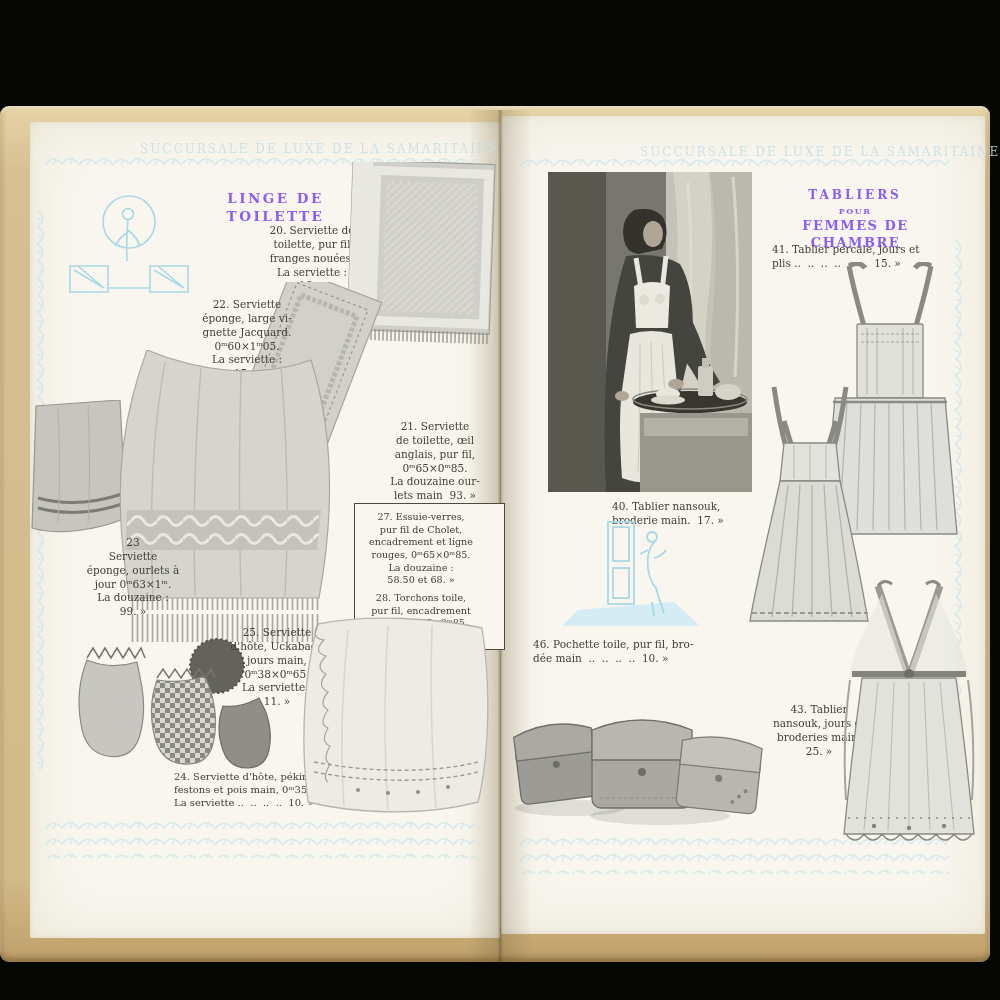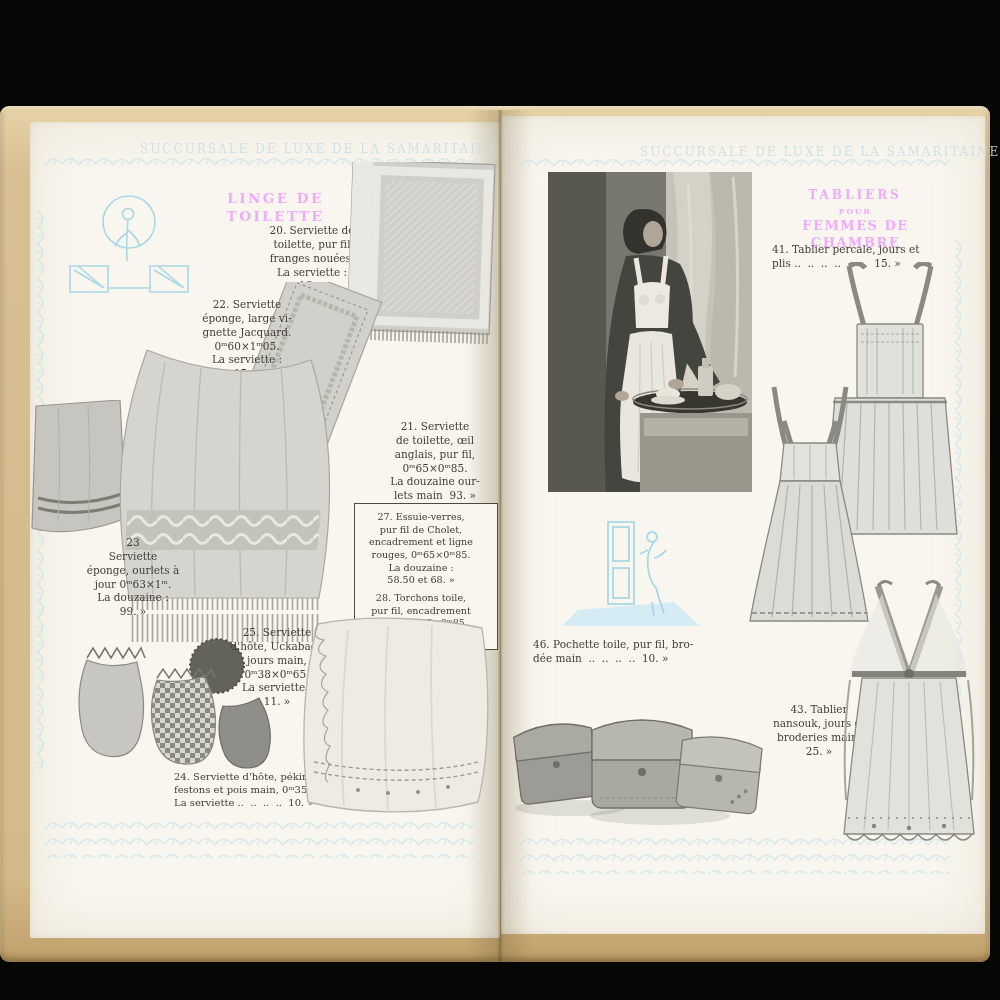--- a/index.html
+++ b/index.html
@@ -10,24 +10,24 @@
         box-shadow:inset 0 2px 3px rgba(255,255,255,.4), inset 0 -4px 6px rgba(80,55,20,.45);}
   .page{position:absolute;background:#f8f6ef;
         box-shadow:inset 0 0 55px rgba(188,168,120,.22), inset 0 0 6px rgba(150,130,90,.15);}
   .page-left{left:30px;top:122px;width:470px;height:816px;border-radius:2px;}
   .page-right{left:501px;top:116px;width:484px;height:818px;border-radius:2px;}
   .spine{position:absolute;left:468px;top:110px;width:64px;height:852px;pointer-events:none;
          background:linear-gradient(90deg,rgba(0,0,0,0) 0%,rgba(95,75,40,.22) 46%,rgba(60,45,22,.42) 50%,rgba(95,75,40,.20) 55%,rgba(0,0,0,0) 100%);}
   .tx{position:absolute;color:#42403a;font-size:10.5px;line-height:1.32;white-space:pre-wrap;}
   .c{text-align:center;}
   .sm{font-size:9.6px;}
-  .title{font-weight:bold;color:#f0abfc;}
+  .title{font-weight:bold;color:#8b5cf6;}
   .runhead{position:absolute;font-size:12px;letter-spacing:2px;color:#c7dde5;opacity:.85;
            text-align:right;white-space:nowrap;}
-  .box{position:absolute;border:1.2px solid #4c493f;background:#f8f6ef;padding:7px 15px 6px 5px;}
+  .box{position:absolute;border:1.2px solid #4c493f;background:#f8f6ef;padding:7px 22px 6px 5px;}
   .ill{position:absolute;}
   .decor{position:absolute;opacity:.55;}
 </style>
 </head>
 <body>
 
 <div class="stage">
 
   <svg width="0" height="0" style="position:absolute">
     <defs>
@@ -255,20 +255,22 @@
 
   <svg class="ill" style="left:740px;top:385px;width:140px;height:245px" viewBox="0 0 140 245">
     <path d="M34,2 C38,30 42,48 46,62 M106,2 C102,30 98,48 94,62 M52,62 l-8,-26 M88,62 l8,-26" fill="none" stroke="#8a8a82" stroke-width="5"></path>
     <path d="M44,58 h52 l4,38 h-60 Z" fill="#e3e3dd" stroke="#8a8a82" stroke-width="1.3"></path>
     <path d="M54,60 v34 M70,60 v36 M86,60 v34" stroke="#bcbcb4" stroke-width="1.1"></path>
     <path d="M40,96 L100,96 C112,150 122,200 128,236 L10,236 C16,200 28,150 40,96 Z" fill="#dcdcd6" stroke="#8a8a82" stroke-width="1.3"></path>
     <path d="M48,100 L32,232 M60,100 L52,232 M72,100 L72,232 M84,100 L92,232 M96,100 L112,232" stroke="#b2b2aa" stroke-width="1.2" fill="none"></path>
     <path d="M12,228 h116" stroke="#9a9a92" stroke-width="2" stroke-dasharray="5 3"></path>
   </svg>
 
+  <div class="tx" style="left:612px;top:500px;width:145px">40. Tablier nansouk,
+broderie main.  17. »</div>
 
   <svg class="ill" style="left:556px;top:518px;width:150px;height:114px" viewBox="0 0 150 114">
     <path d="M22,92 L118,84 L144,108 L6,108 Z" fill="#d6ecf4"></path>
     <g fill="none" stroke="#a9d8e6" stroke-width="1.8">
       <rect x="52" y="4" width="26" height="82"></rect>
       <rect x="57" y="9" width="16" height="34"></rect>
       <rect x="57" y="50" width="16" height="30"></rect>
       <path d="M96,14 a5,5 0 1 0 0.1,0 M98,24 q-8,10 -6,26 q2,14 8,20 l4,14 M98,40 q8,-2 12,-8 M92,32 l-8,4"></path>
       <path d="M96,84 l2,14 M104,82 l4,14"></path>
     </g>

